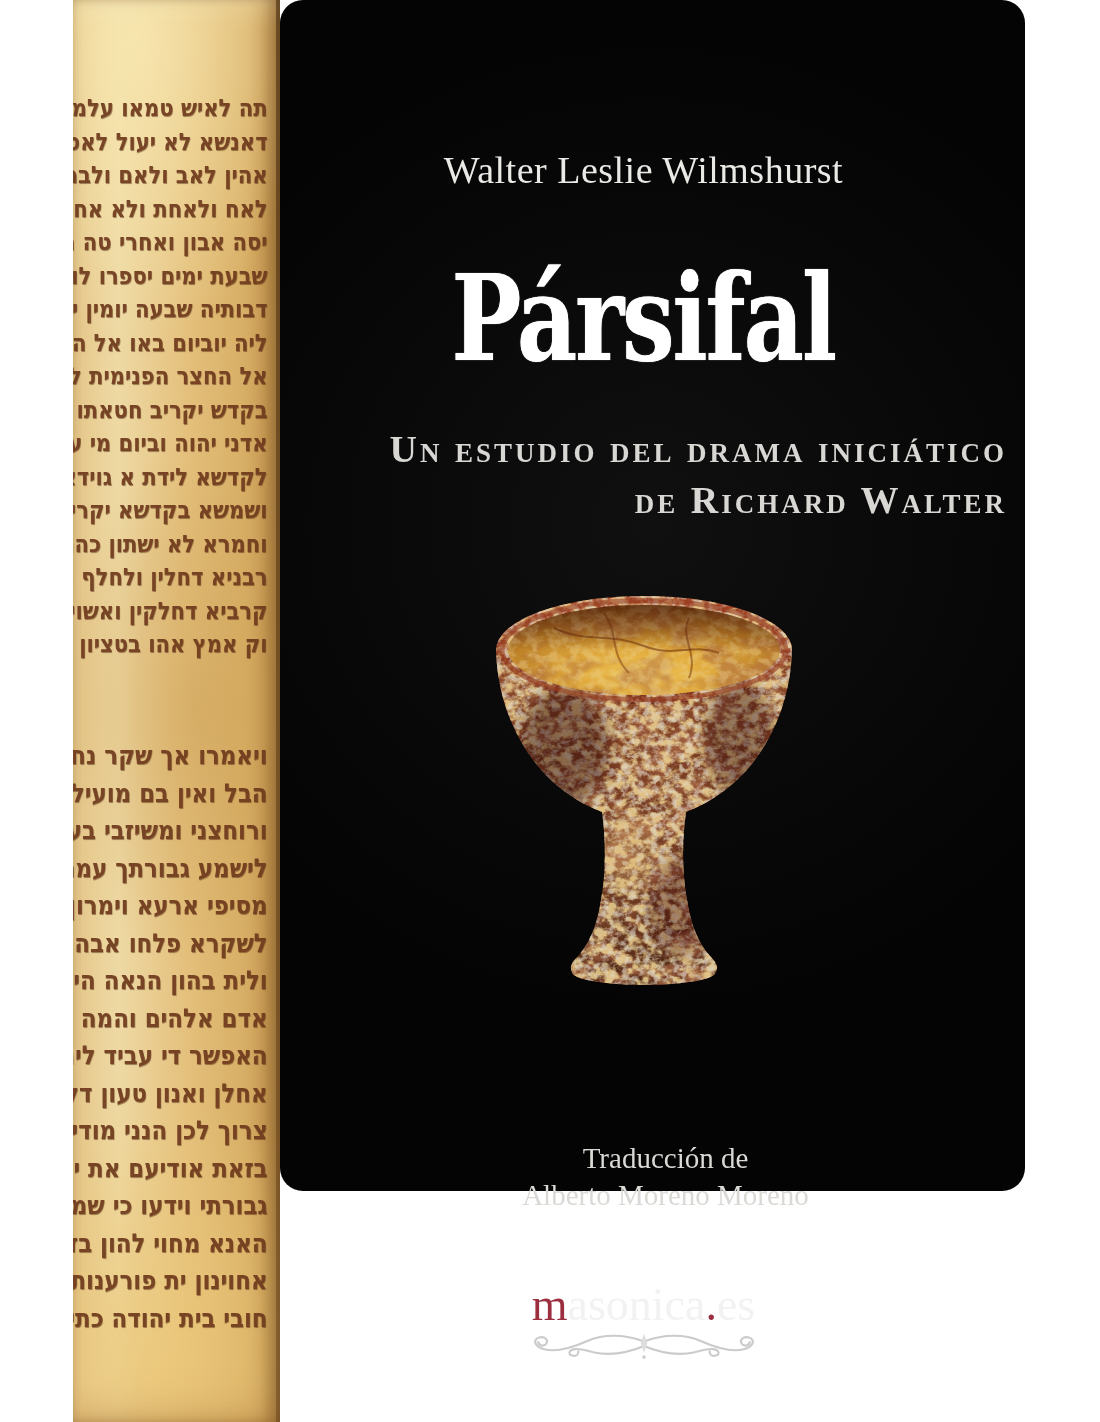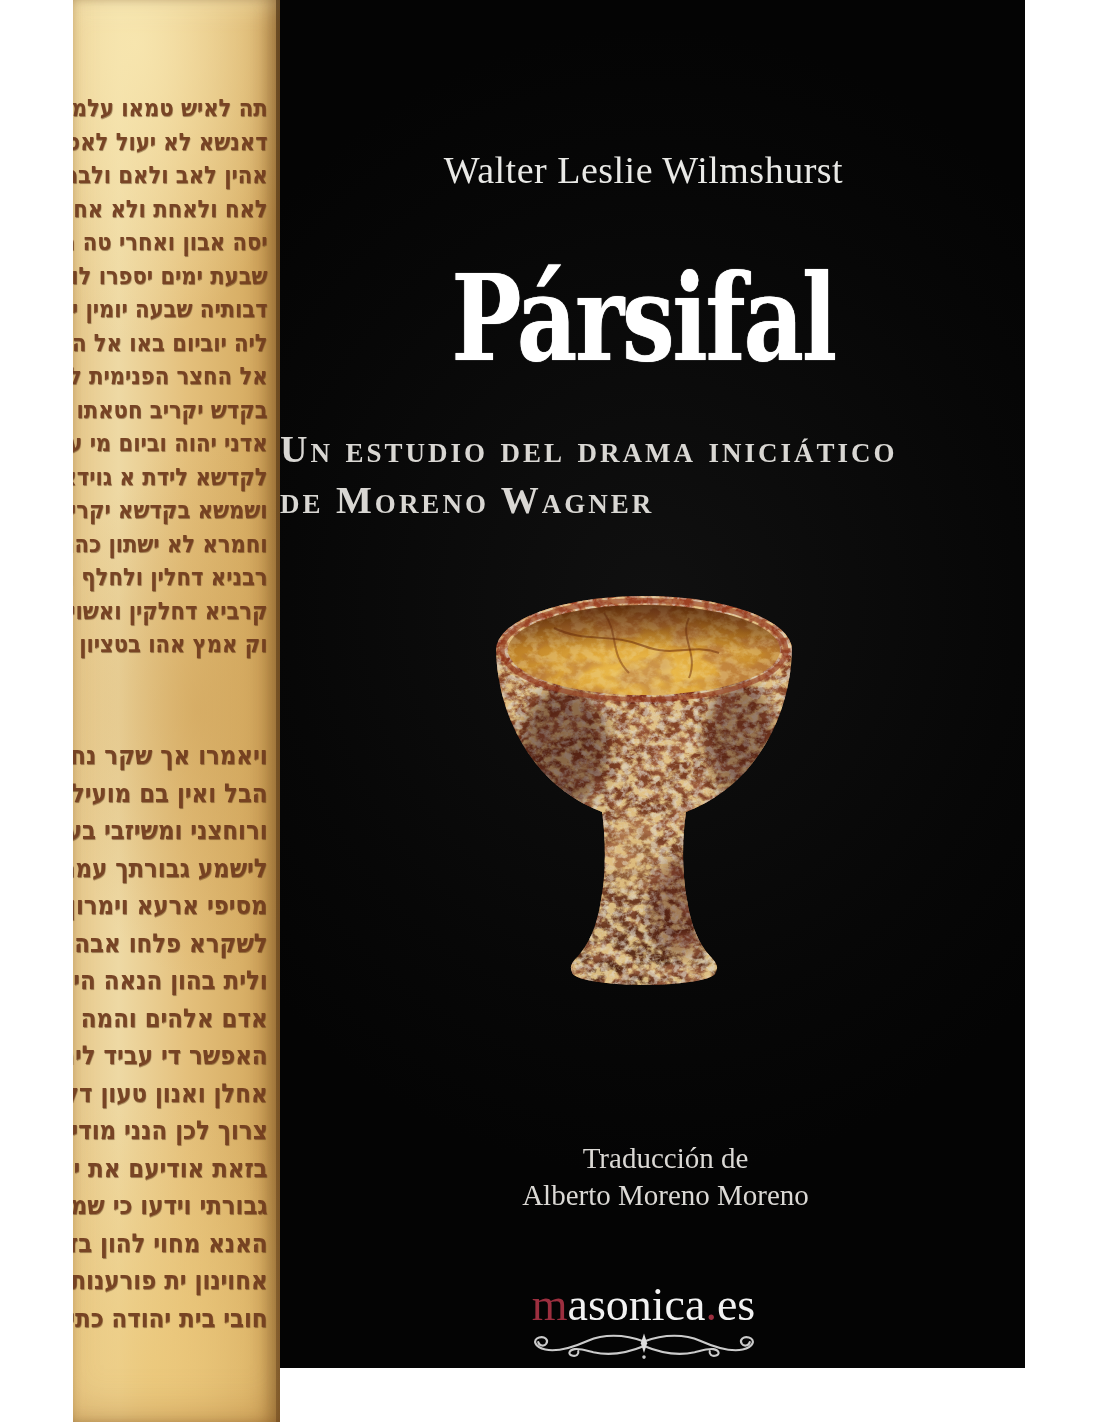--- a/index.html
+++ b/index.html
@@ -25,32 +25,32 @@
   .ms-b2{top:737px;}
   .ms-line{direction:rtl;white-space:nowrap;text-align:center;overflow:visible;
     font-family:"DejaVu Sans", sans-serif;font-weight:bold;color:#6f3a1d;
     transform:scaleX(.88);transform-origin:50% 50%;
     text-shadow:0.6px 0.6px 0.8px rgba(78,40,12,.55);
     filter:blur(.35px);opacity:.93;}
   .ms-b1 .ms-line{font-size:24px;line-height:33.5px;height:33.5px;}
   .ms-b2 .ms-line{font-size:26px;line-height:37.5px;height:37.5px;}
 
   
-  .front{position:absolute;left:207px;top:0;right:0;height:1368px;
-    background:radial-gradient(70% 42% at 50% 44%, #101010 0%, #070707 70%, #040404 100%);}
+  .front{position:absolute;left:207px;top:0;right:0;height:1191px;
+    background:radial-gradient(70% 42% at 50% 44%, #101010 0%, #070707 70%, #040404 100%);border-radius:23px;}
   .front-inner{position:absolute;left:0;top:0;bottom:0;right:18px;}
 
   .author{position:absolute;top:148px;left:0;right:0;text-align:center;
     font-size:38px;letter-spacing:.5px;color:#e9e9e6;font-weight:400;}
   .title{position:absolute;top:244px;left:0;right:0;text-align:center;margin:8px;
     font-family:"DejaVu Serif", serif;font-weight:bold;font-size:120px;line-height:1.1;
     color:#ffffff;}
   .title span{display:inline-block;transform:scaleX(.78);letter-spacing:-3px;
     text-shadow:0 0 1px #fff;}
-  .subtitle{position:absolute;top:424px;left:0;right:0;text-align:left;
+  .subtitle{position:absolute;top:424px;left:0;right:0;text-align:right;
     font-variant:small-caps;font-weight:600;font-size:38px;line-height:51px;
     letter-spacing:3px;color:#d9d7d3;}
   .chalice-wrap{position:absolute;top:588px;left:0;right:0;text-align:center;}
   .chalice-wrap svg{display:inline-block;}
   .translation{position:absolute;top:1140px;left:16px;right:0;text-align:center;
     font-size:29px;line-height:37px;color:#dbd9d5;margin-left:28px;}
   .publisher{position:absolute;top:1282px;left:0;right:0;text-align:center;
     font-weight:normal;font-size:46px;line-height:46px;color:#f2f2f2;letter-spacing:0;}
   .publisher .red{color:#9c2f3f;}
   .flourish-wrap{position:absolute;top:1328px;left:0;right:0;text-align:center;}
@@ -103,21 +103,21 @@
 
     <div class="front">
       <div class="front-inner">
 
         <div class="author">Walter Leslie Wilmshurst</div>
 
         <h1 class="title"><span>Pársifal</span></h1>
 
         <div class="subtitle">
           <div>Un estudio del drama iniciático</div>
-          <div>de Moreno Wagner</div>
+          <div>de Richard Walter</div>
         </div>
 
         <div class="chalice-wrap">
           <svg width="300" height="405" viewBox="0 0 300 405">
             <defs>
               <radialGradient id="gIn" cx="50%" cy="74%" r="80%">
                 <stop offset="0%" stop-color="#f0c455"></stop>
                 <stop offset="32%" stop-color="#e0a93c"></stop>
                 <stop offset="66%" stop-color="#bc7f26"></stop>
                 <stop offset="100%" stop-color="#7c4314"></stop>

